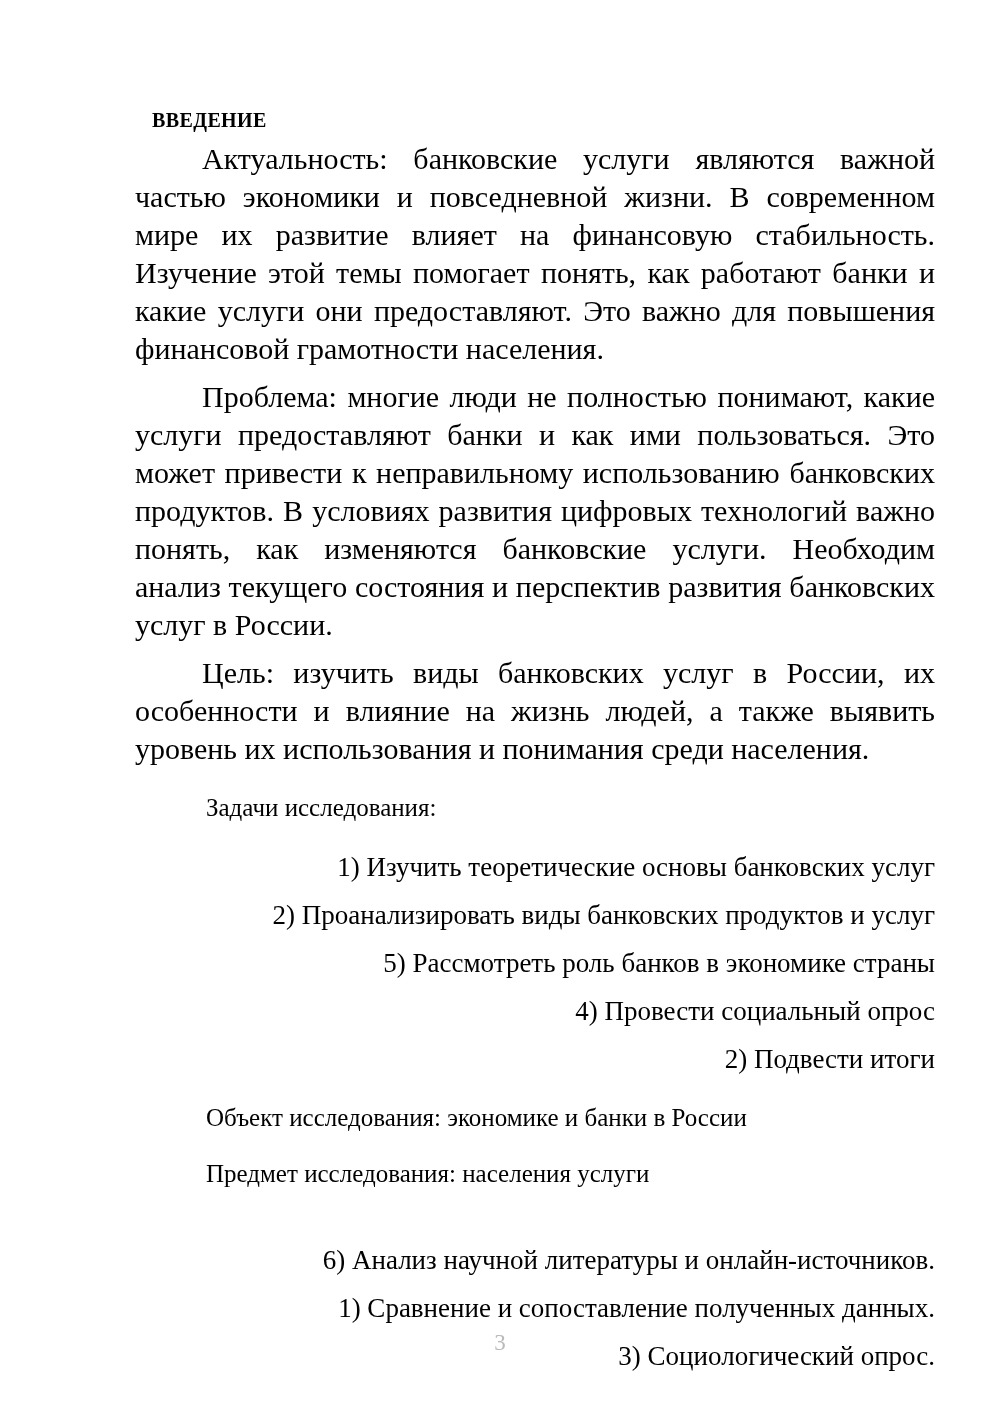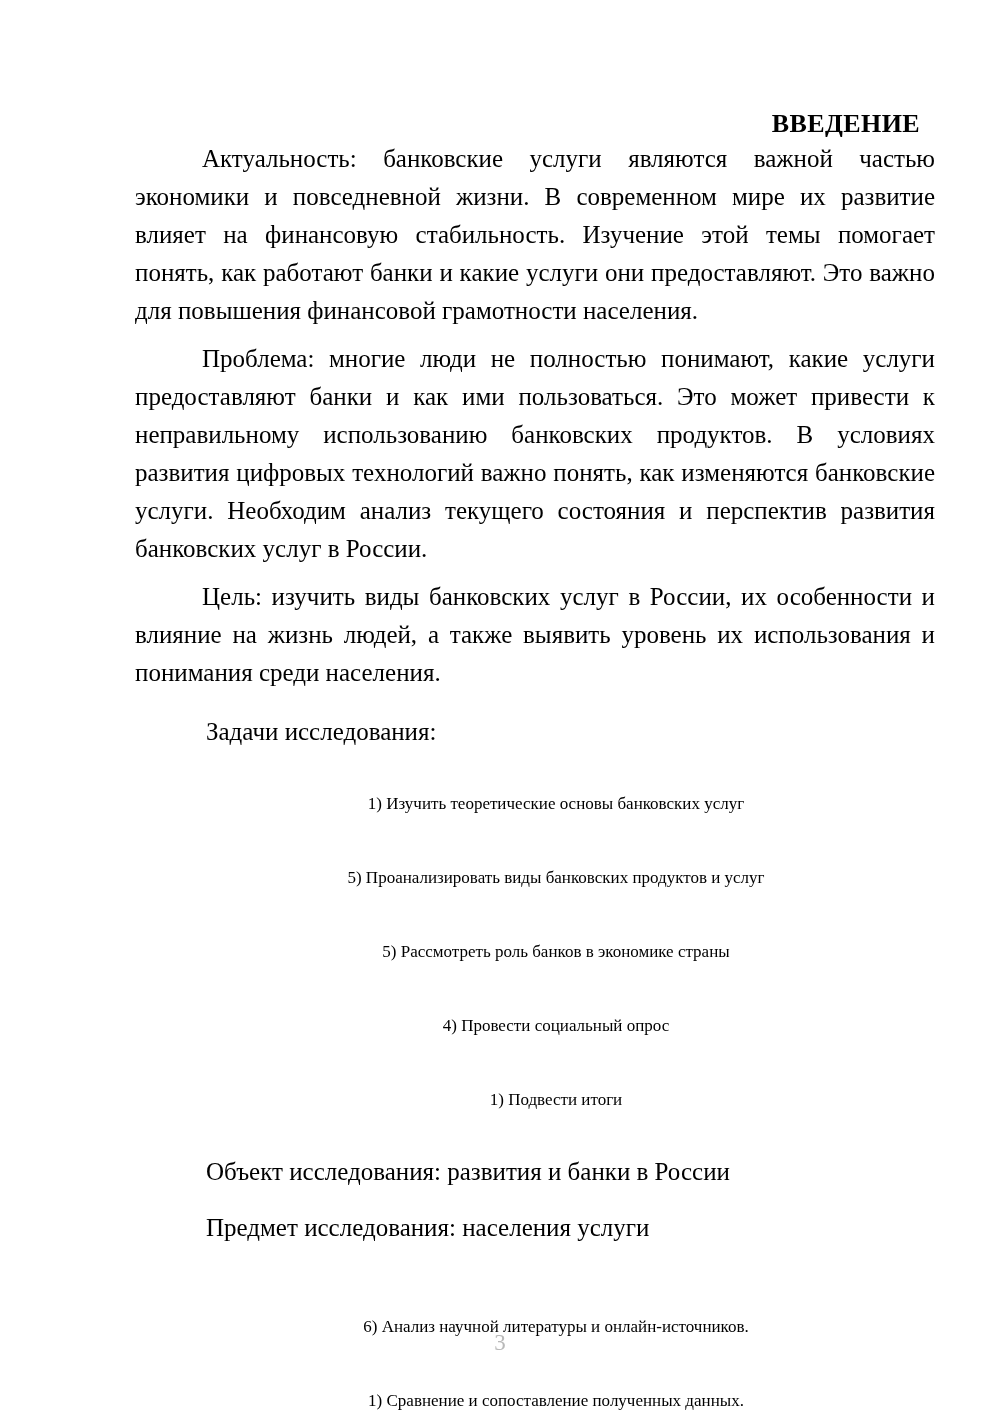--- a/index.html
+++ b/index.html
@@ -19,63 +19,63 @@
   .page {
     position: absolute;
     inset: 0;
     background: #ffffff;
   }
 
   
   .doc-title {
     position: absolute;
     top: 92px;
-    left: 120px;
+    left: 152px;
     width: 800px;
-    text-align: right;
-    font-size: 26px;
+    text-align: left;
+    font-size: 20px;
     font-weight: bold;
     letter-spacing: 0.4px;
     line-height: 30px;
   }
 
   
   .body-block {
     position: absolute;
     top: 140px;
     left: 135px;
     width: 800px;
   }
 
   p.para {
     margin: 0;
-    font-size: 25px;
+    font-size: 30px;
     line-height: 38px;
     text-align: justify;
     text-justify: inter-word;
     text-indent: 67px;
     hyphens: none;
     -webkit-hyphens: none;
   }
 
   
   p.lead-line {
     margin: 4px;
     font-size: 25px;
     line-height: 38px;
     text-align: left;
     text-indent: 67px;
   }
 
   
   p.list-item {
-    margin: 13px;
-    font-size: 17px;
+    margin: 0;
+    font-size: 27px;
     line-height: 38px;
-    text-align: center;
+    text-align: right;
     padding-left: 42px;
   }
 
   .gap-s  { height: 10px; }
   .gap-m  { height: 17px; }
 
   
   .page-number {
     position: absolute;
     top: 1329px;
@@ -108,34 +108,34 @@
 
     <div class="gap-m"></div>
 
     <p class="lead-line">Задачи исследования:</p>
 
     <div class="gap-m"></div>
 
     <p class="list-item">1) Изучить теоретические основы банковских услуг</p>
     <div class="gap-s"></div>
 
-    <p class="list-item">5) Проанализировать виды банковских продуктов и услуг</p>
+    <p class="list-item">2) Проанализировать виды банковских продуктов и услуг</p>
     <div class="gap-s"></div>
 
     <p class="list-item">5) Рассмотреть роль банков в экономике страны</p>
     <div class="gap-s"></div>
 
     <p class="list-item">4) Провести социальный опрос</p>
     <div class="gap-s"></div>
 
-    <p class="list-item">1) Подвести итоги</p>
+    <p class="list-item">2) Подвести итоги</p>
 
     <div class="gap-m"></div>
 
-    <p class="lead-line">Объект исследования: развития и банки в России</p>
+    <p class="lead-line">Объект исследования: экономике и банки в России</p>
 
     <div class="gap-s"></div>
 
     <p class="lead-line">Предмет исследования: населения услуги</p>
 
     <div class="gap-s"></div>
 
 
     <div class="gap-m"></div>
 

